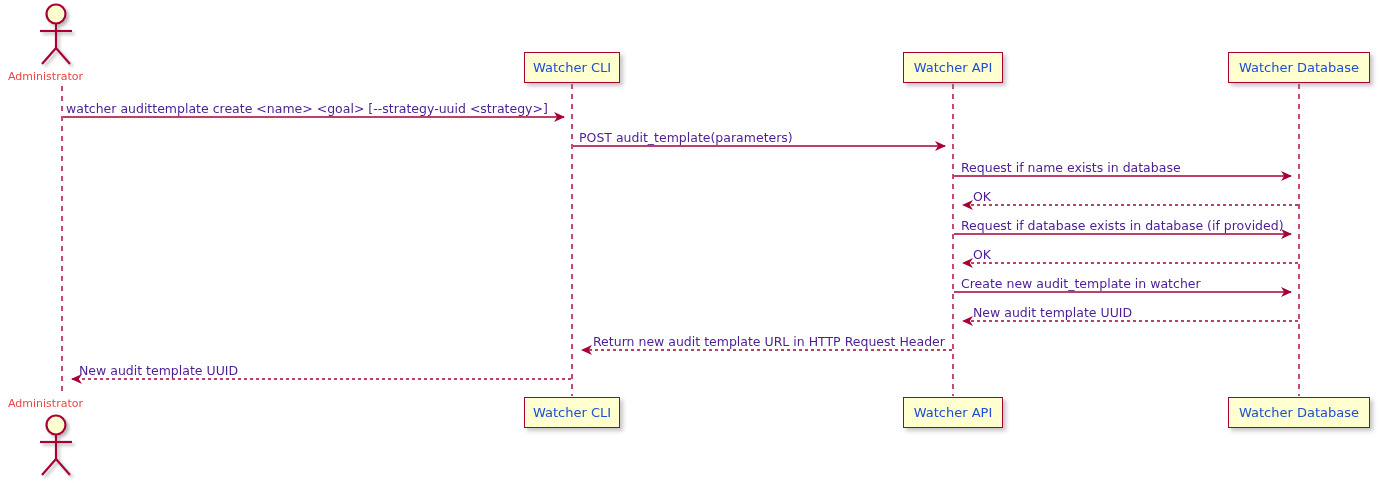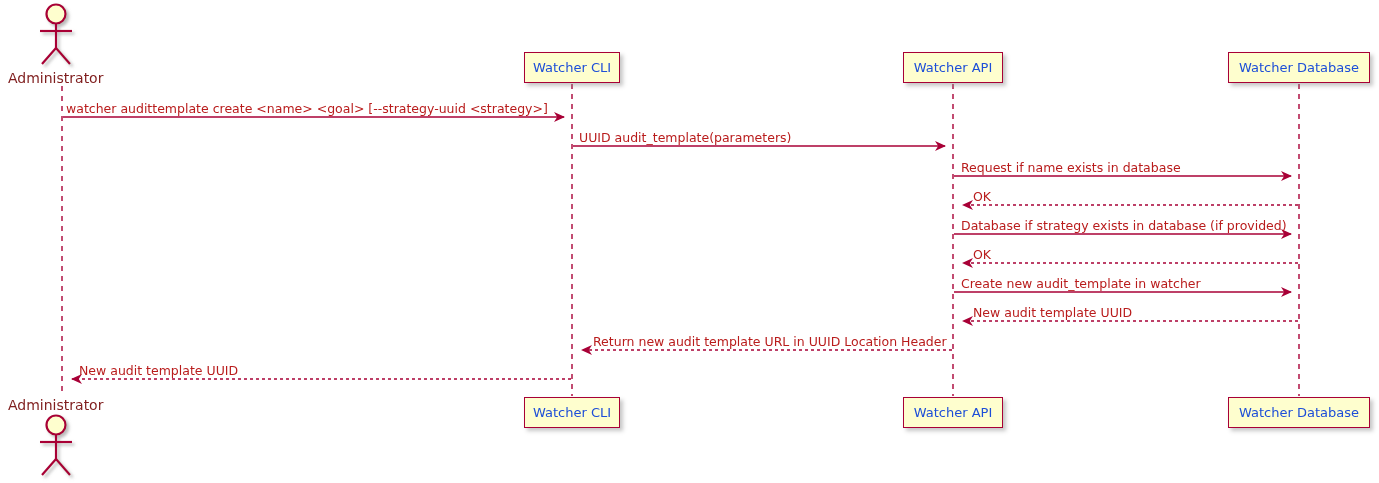--- a/index.html
+++ b/index.html
@@ -36,29 +36,29 @@
   }
   .participant-box span {
     font-family: "DejaVu Sans", sans-serif;
     font-size: 13px;
     color: #1d4ed8;
     white-space: nowrap;
   }
   .actor-label {
     position: absolute;
     font-family: "DejaVu Sans", sans-serif;
-    font-size: 14px;
-    color: #7f1d1d;
+    font-size: 11px;
+    color: #ef4444;
     white-space: nowrap;
   }
   .msg-label {
     position: absolute;
     font-family: "DejaVu Sans", sans-serif;
     font-size: 12.5px;
-    color: #b91c1c;
+    color: #4c1d95;
     white-space: nowrap;
   }
 </style>
 </head>
 <body>
 
 <div id="diagram">
 
   <svg class="canvas" viewBox="0 0 1379 483">
     <defs>
@@ -127,23 +127,23 @@
     <span>Watcher CLI</span>
   </div>
   <div class="participant-box" style="left:903px; top:397px; width:100px; height:31px;">
     <span>Watcher API</span>
   </div>
   <div class="participant-box" style="left:1228px; top:397px; width:142px; height:31px;">
     <span>Watcher Database</span>
   </div>
 
   <div class="msg-label" style="left:66px; top:101px;">watcher audittemplate create &lt;name&gt; &lt;goal&gt; [--strategy-uuid &lt;strategy&gt;]</div>
-  <div class="msg-label" style="left:579px; top:130px;">UUID audit_template(parameters)</div>
+  <div class="msg-label" style="left:579px; top:130px;">POST audit_template(parameters)</div>
   <div class="msg-label" style="left:961px; top:160px;">Request if name exists in database</div>
   <div class="msg-label" style="left:973px; top:189px;">OK</div>
-  <div class="msg-label" style="left:961px; top:218px;">Database if strategy exists in database (if provided)</div>
+  <div class="msg-label" style="left:961px; top:218px;">Request if database exists in database (if provided)</div>
   <div class="msg-label" style="left:973px; top:247px;">OK</div>
   <div class="msg-label" style="left:961px; top:276px;">Create new audit_template in watcher</div>
   <div class="msg-label" style="left:973px; top:305px;">New audit template UUID</div>
-  <div class="msg-label" style="left:593px; top:334px;">Return new audit template URL in UUID Location Header</div>
+  <div class="msg-label" style="left:593px; top:334px;">Return new audit template URL in HTTP Request Header</div>
   <div class="msg-label" style="left:79px; top:363px;">New audit template UUID</div>
 
 </div>
 
 </body></html>

